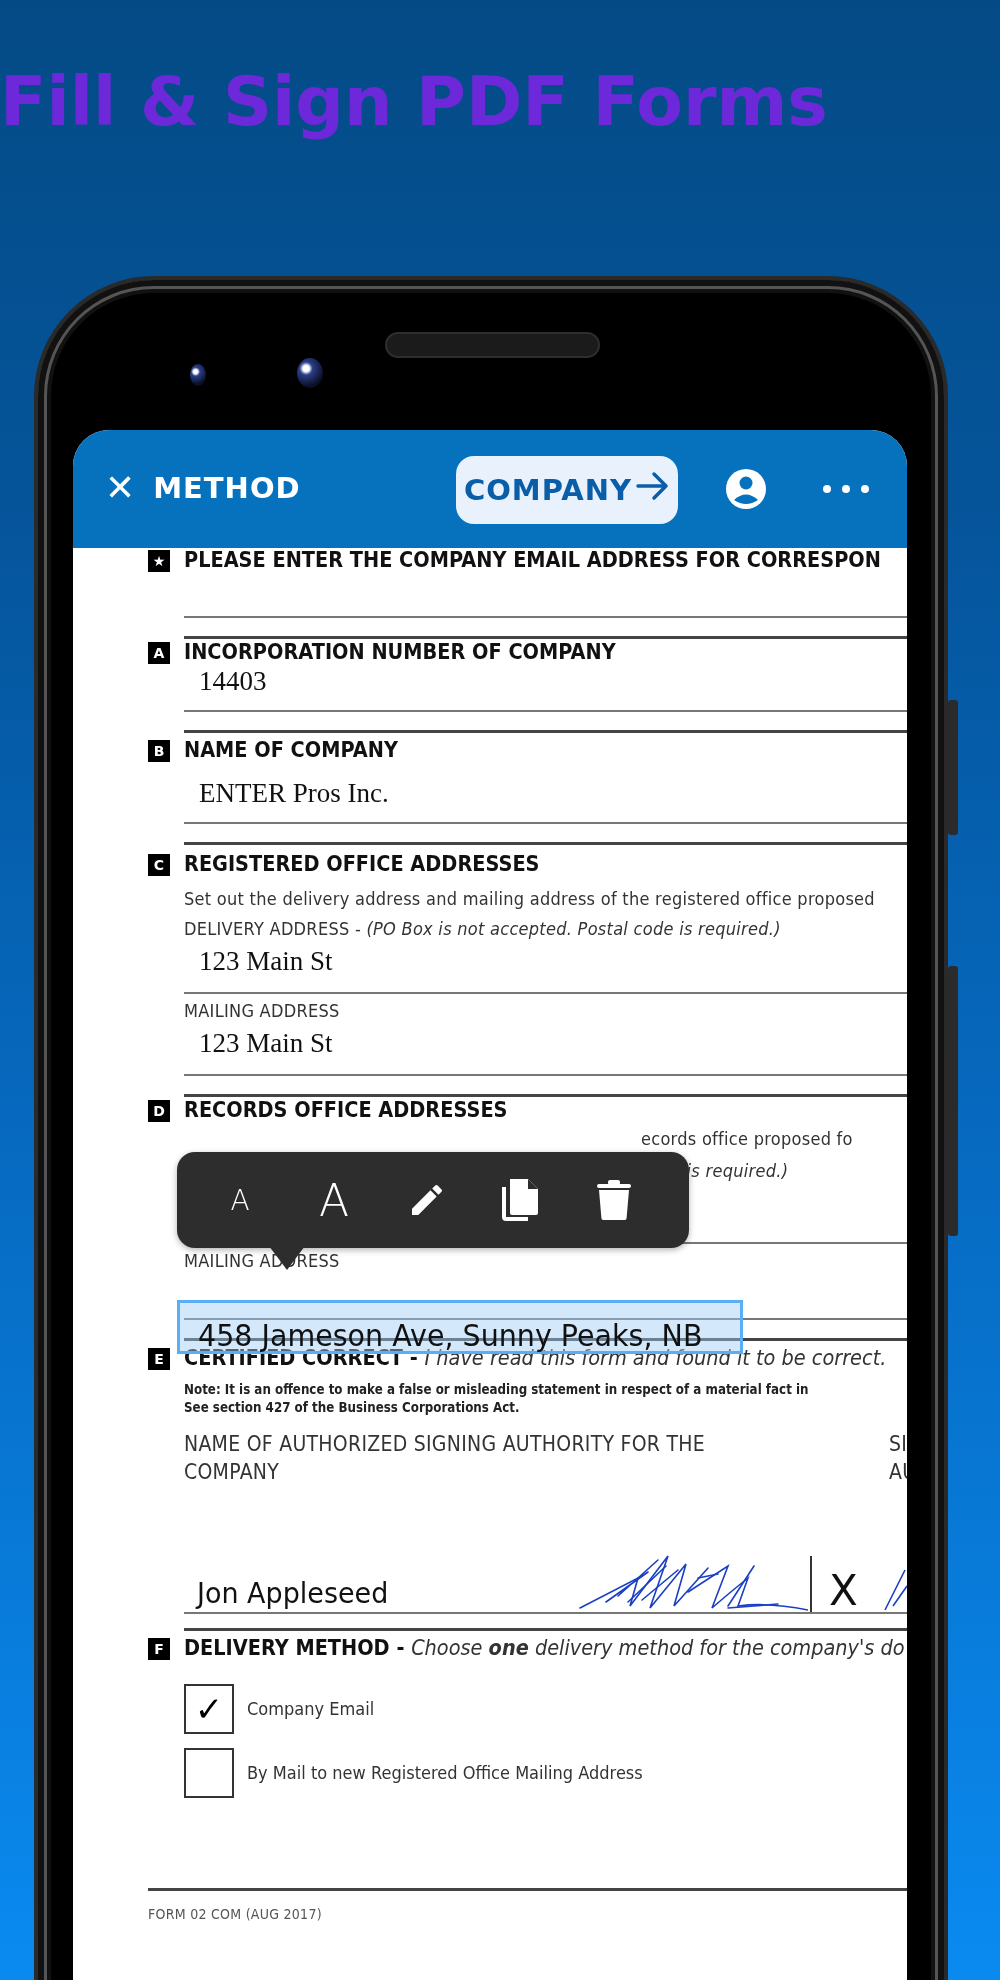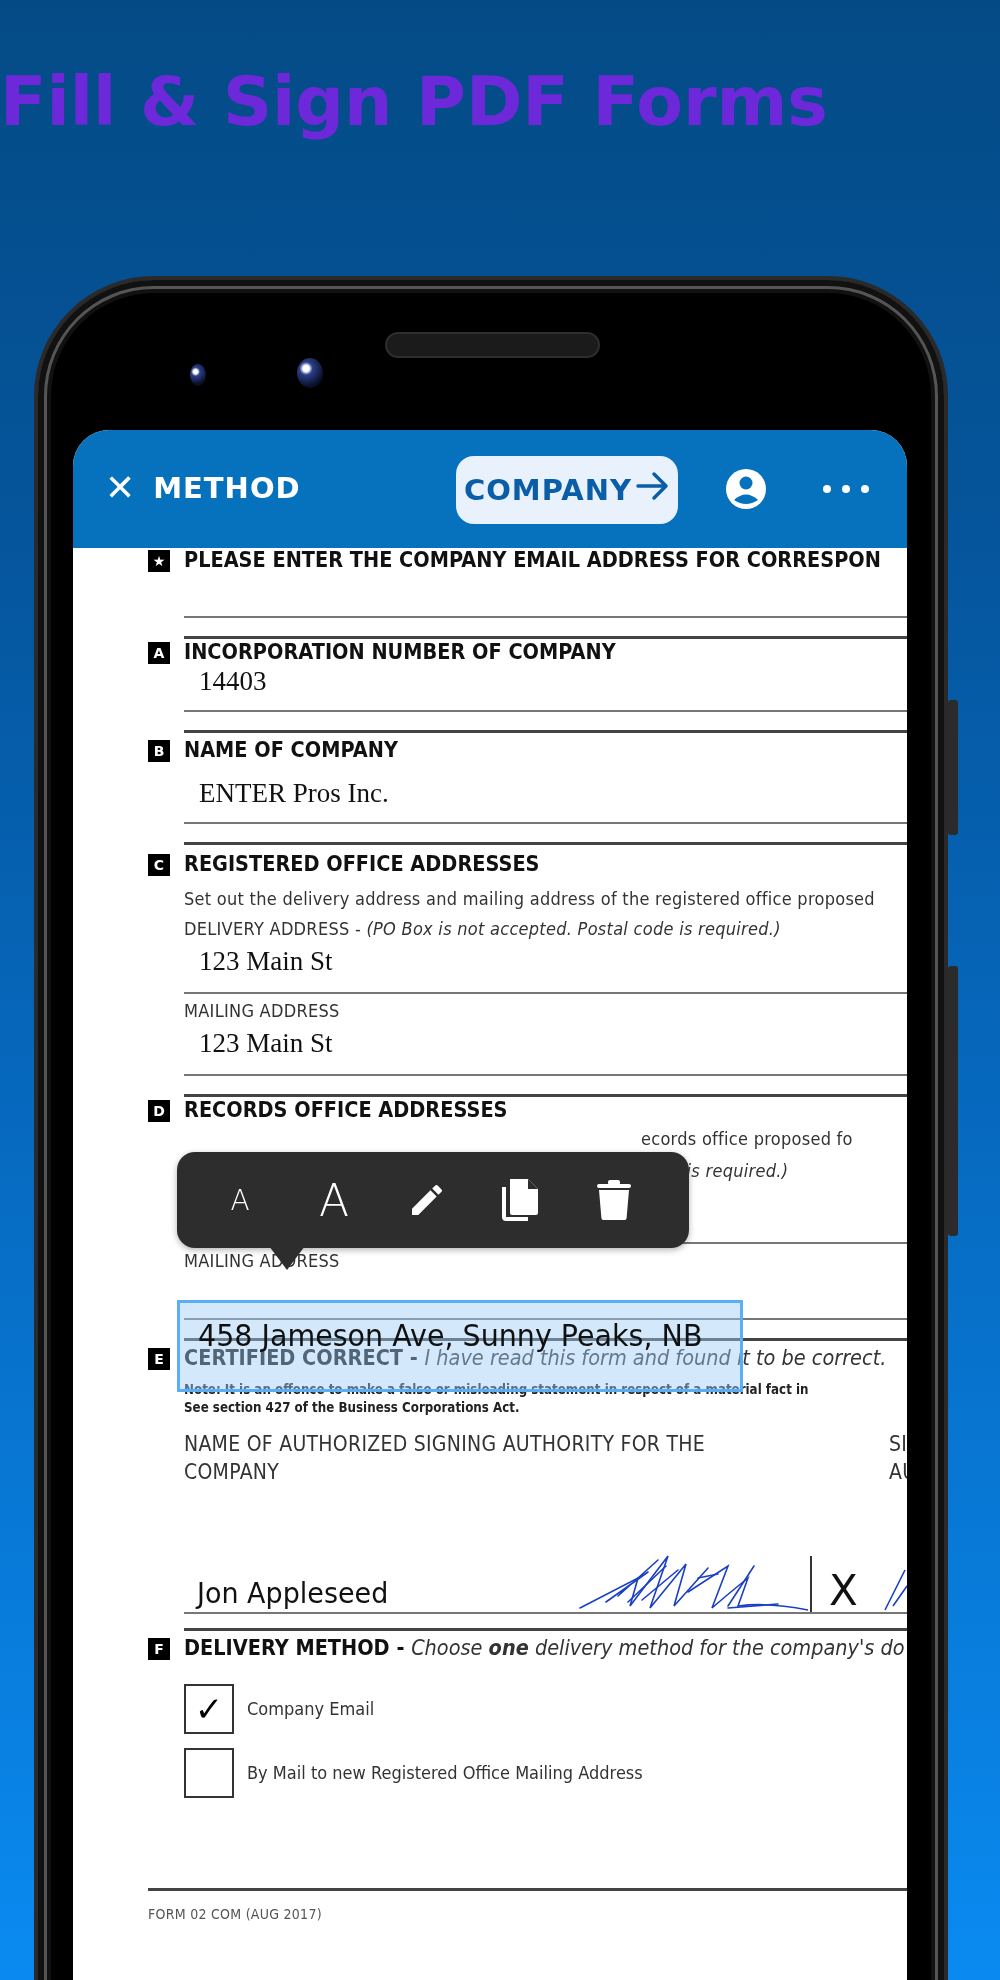--- a/index.html
+++ b/index.html
@@ -93,21 +93,21 @@
     }
     .toolbar::after {
       content: ""; position: absolute; left: 92px; bottom: -22px;
       border-left: 18px solid transparent; border-right: 18px solid transparent; border-top: 24px solid #2d2d2d;
     }
     .tb-btn { position: absolute; top: 0; height: 96px; width: 70px; display: flex; align-items: center; justify-content: center; color: #fff; cursor: pointer; }
     .tb-btn.small-a { left: 28px; font-size: 28px; font-family: "DejaVu Sans", sans-serif; font-weight: 300; }
     .tb-btn.large-a { left: 122px; font-size: 44px; font-family: "DejaVu Sans", sans-serif; font-weight: 300; }
 
     .selected-field {
-      position: absolute; left: 104px; top: 752px; width: 566px; height: 92px;
+      position: absolute; left: 104px; top: 752px; width: 566px; height: 54px;
       background: rgba(160, 205, 248, 0.45); border: 3px solid #5aaef5; cursor: text;
     }
     .selected-field span {
       position: absolute; left: 18px; top: 14px; font-size: 31px; color: #111; white-space: nowrap;
       font-family: "DejaVu Sans", sans-serif; transform: scaleX(0.92); transform-origin: left center;
     }
     .signer-name { position: absolute; left: 124px; top: 1028px; font-size: 29px; color: #111; font-family: "DejaVu Sans", sans-serif; transform: scaleX(0.93); transform-origin: left center; }
     .sig-x { position: absolute; left: 756px; top: 1018px; font-size: 42px; color: #111; font-family: "DejaVu Sans", sans-serif; }
     .sig-divider { position: absolute; left: 737px; top: 1008px; width: 2px; height: 56px; background: #333; }
     .footer-text { position: absolute; left: 75px; top: 1358px; font-size: 14px; color: #555; font-family: "DejaVu Sans", sans-serif; letter-spacing: 0.3px; transform: scaleX(0.9); transform-origin: left center; }

